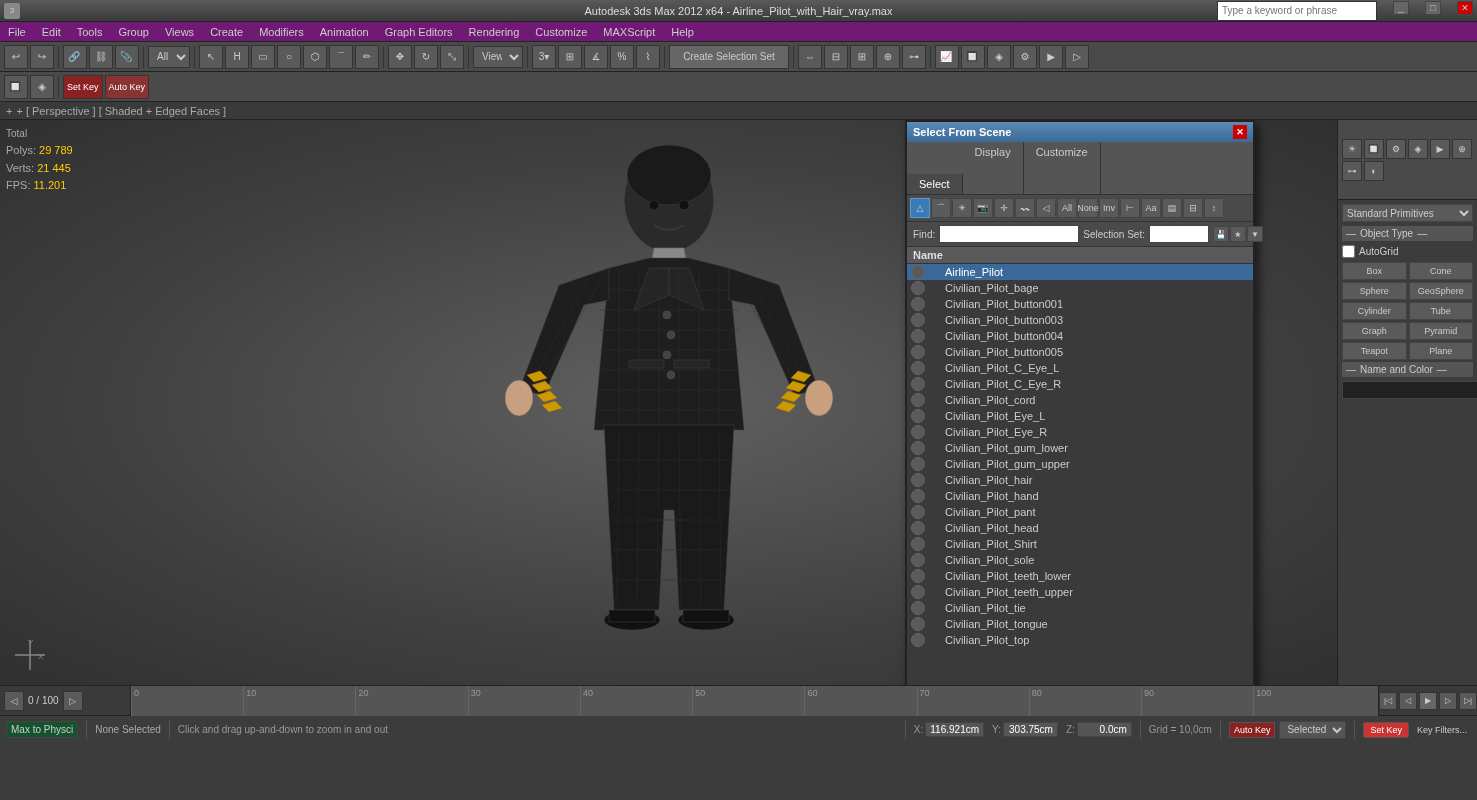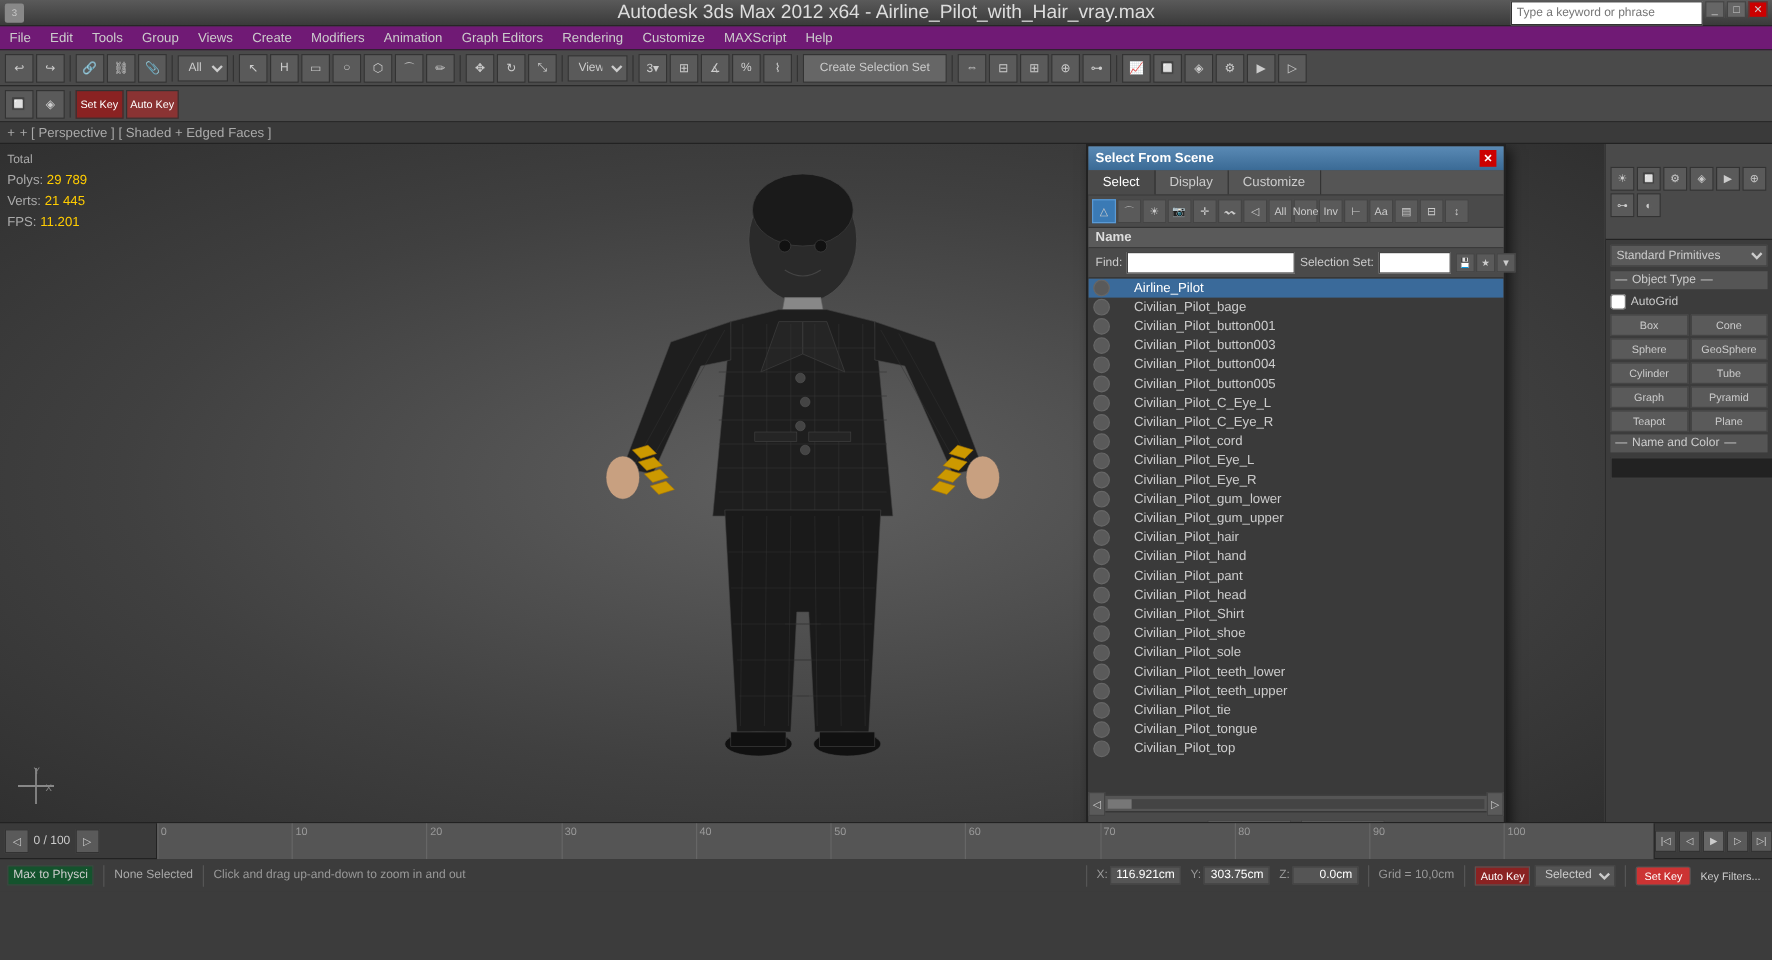--- a/index.html
+++ b/index.html
@@ -9,22 +9,22 @@
     #title-bar {
       height: 22px;
       background: linear-gradient(to bottom, #5a5a5a, #3a3a3a);
       display: flex;
       align-items: center;
       justify-content: space-between;
       padding: 0 4px;
       border-bottom: 1px solid #222;
     }
     #title-bar .title-left { display: flex; align-items: center; gap: 4px; }
-    #title-bar .title-text { font-size: 16px; color: #ddd; margin: 0 auto; position: absolute; left: 50%; transform: translateX(-50%); }
-    #title-bar .title-controls { display: flex; gap: 2px; }
+    #title-bar .title-text { font-size: 11px; color: #ddd; margin: 0 auto; position: absolute; left: 50%; transform: translateX(-50%); }
+    #title-bar .title-controls { display: flex; gap: 16px; }
     #title-bar .title-btn { width: 16px; height: 14px; background: #666; border: 1px solid #444; font-size: 9px; display: flex; align-items: center; justify-content: center; cursor: pointer; color: #ccc; }
     #title-bar .title-btn.close { background: #c00; }
     #title-bar .app-icon { width: 16px; height: 16px; background: #888; border-radius: 2px; font-size: 8px; display: flex; align-items: center; justify-content: center; }
 
     
     #menu-bar {
       height: 20px;
       background: #701a75;
       display: flex;
       align-items: center;
@@ -202,21 +202,21 @@
       background: #555;
       border-bottom: 1px solid #333;
     }
     .scene-tab {
       padding: 4px 12px;
       font-size: 11px;
       cursor: pointer;
       color: #ccc;
       border-right: 1px solid #333;
     }
-    .scene-tab.active { background: #4a4a4a; color: #fff; }
+    .scene-tab.active { background: #4a4a4a; color: #fff; margin-top: 32px; }
 
     #scene-toolbar {
       display: flex;
       align-items: center;
       gap: 1px;
       padding: 3px;
       background: #4a4a4a;
       border-bottom: 1px solid #333;
       flex-wrap: wrap;
     }
@@ -600,34 +600,34 @@
         <div class="st-btn">All</div>
         <div class="st-btn">None</div>
         <div class="st-btn">Inv</div>
         <div class="st-btn">⊢</div>
         <div class="st-btn">Aa</div>
         <div class="st-btn">▤</div>
         <div class="st-btn">⊟</div>
         <div class="st-btn">↕</div>
       </div>
 
-      <div id="scene-list-header">Name</div>
-
       <div id="scene-find-row">
         <span class="find-label">Find:</span>
         <input class="find-input" type="text" style="">
         <span class="sel-set-label">Selection Set:</span>
         <input class="sel-set-input" type="text" style="">
         <div class="sel-set-btns">
           <div class="ssb">💾</div>
           <div class="ssb">★</div>
           <div class="ssb">▼</div>
         </div>
       </div>
 
+      <div id="scene-list-header">Name</div>
+
       <div id="scene-list">
 
       <div class="scene-item selected">
             <div class="item-icon"></div>
             <span>Airline_Pilot</span>
           </div>
           <div class="scene-item">
             <div class="item-icon"></div>
             <span>Civilian_Pilot_bage</span>
           </div>
@@ -687,24 +687,20 @@
             <div class="item-icon"></div>
             <span>Civilian_Pilot_pant</span>
           </div>
           <div class="scene-item">
             <div class="item-icon"></div>
             <span>Civilian_Pilot_head</span>
           </div>
           <div class="scene-item">
             <div class="item-icon"></div>
             <span>Civilian_Pilot_Shirt</span>
-          </div>
-          <div class="scene-item">
-            <div class="item-icon"></div>
-            <span>Civilian_Pilot_shoe</span>
           </div>
           <div class="scene-item">
             <div class="item-icon"></div>
             <span>Civilian_Pilot_sole</span>
           </div>
           <div class="scene-item">
             <div class="item-icon"></div>
             <span>Civilian_Pilot_teeth_lower</span>
           </div>
           <div class="scene-item">

